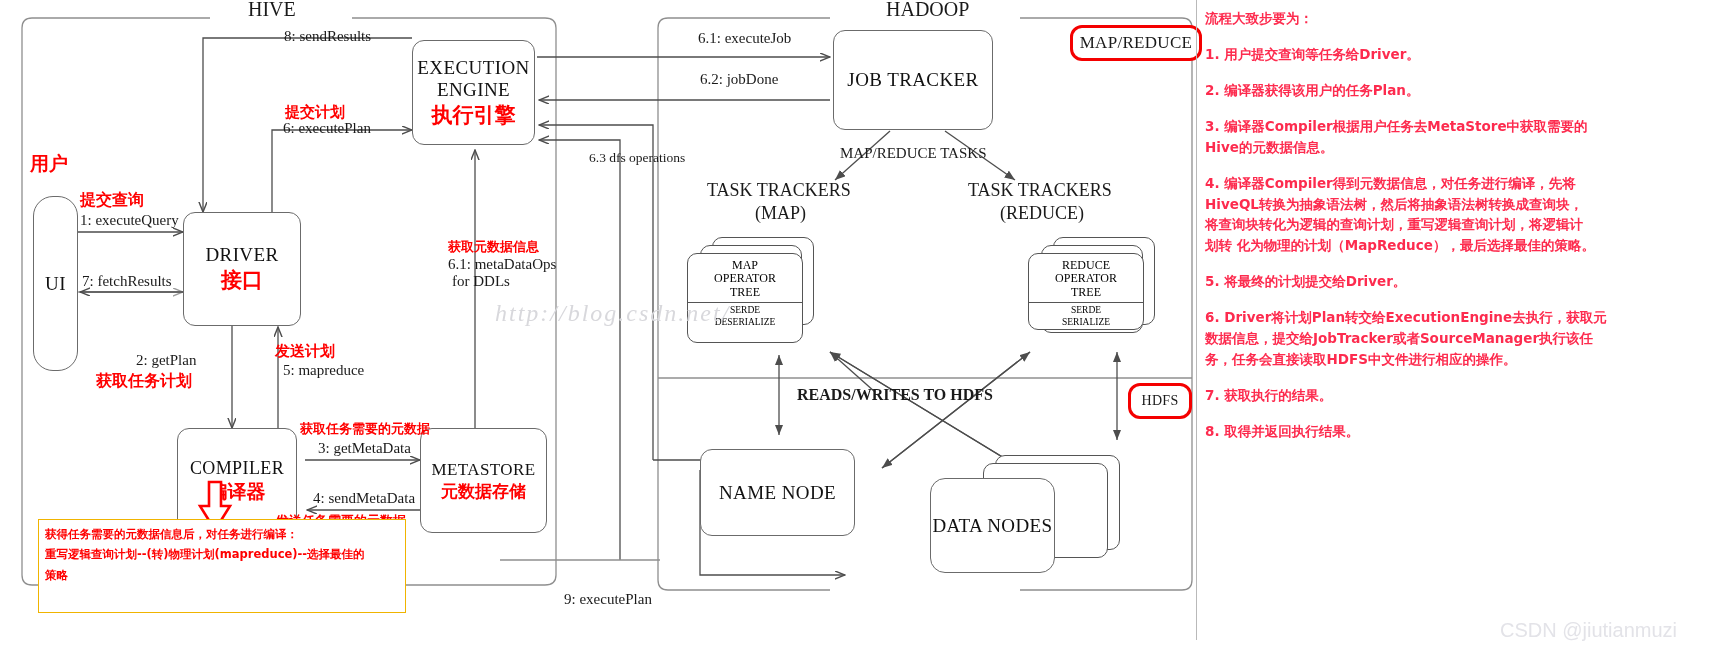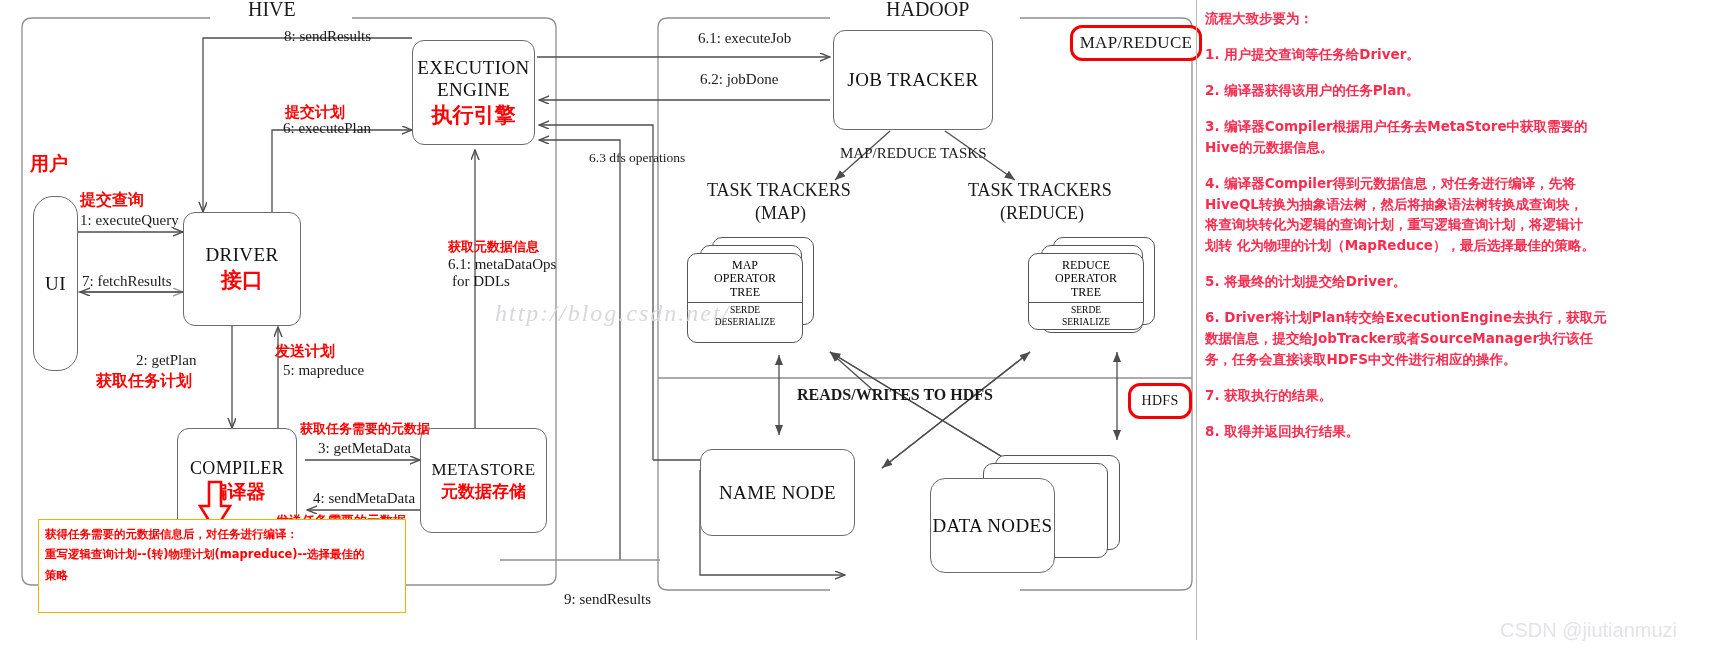--- a/index.html
+++ b/index.html
@@ -205,21 +205,21 @@
   </div>
 
   <div class="lbl" style="left:80px;top:212px;">1: executeQuery</div>
   <div class="lbl" style="left:82px;top:273px;">7: fetchResults</div>
   <div class="lbl" style="left:284px;top:28px;">8: sendResults</div>
   <div class="lbl" style="left:283px;top:120px;">6: executePlan</div>
   <div class="lbl" style="left:136px;top:352px;">2: getPlan</div>
   <div class="lbl" style="left:283px;top:362px;">5: mapreduce</div>
   <div class="lbl" style="left:318px;top:440px;">3: getMetaData</div>
   <div class="lbl" style="left:313px;top:490px;">4: sendMetaData</div>
-  <div class="lbl" style="left:564px;top:591px;">9: sendResults</div>
+  <div class="lbl" style="left:564px;top:591px;">9: executePlan</div>
 
   <div class="lbl" style="left:448px;top:256px;">6.1: metaDataOps</div>
   <div class="lbl" style="left:452px;top:273px;">for DDLs</div>
 
   <div class="lbl" style="left:698px;top:30px;">6.1: executeJob</div>
   <div class="lbl" style="left:700px;top:71px;">6.2: jobDone</div>
   <div class="lbl sm" style="left:589px;top:150px;">6.3 dfs operations</div>
 
   <div class="lbl" style="left:840px;top:145px;">MAP/REDUCE TASKS</div>
   <div class="lbl" style="left:797px;top:386px;font-weight:bold;font-size:16px;">READS/WRITES TO HDFS</div>

